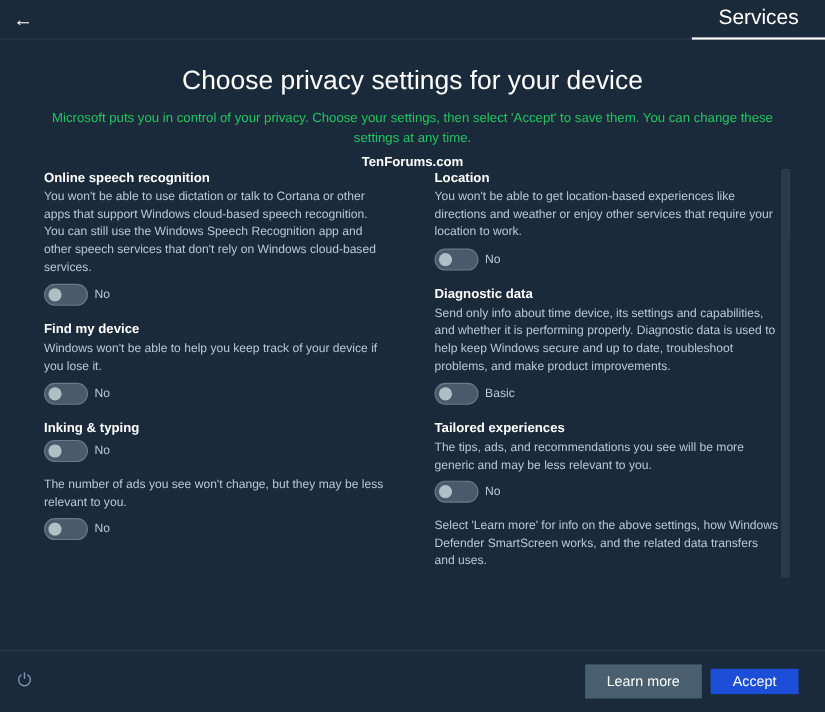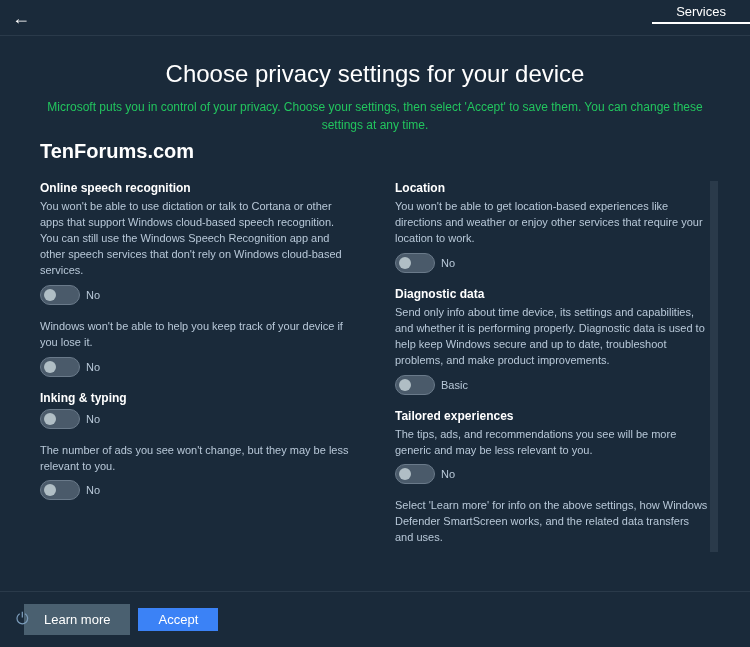--- a/index.html
+++ b/index.html
@@ -31,26 +31,26 @@
       line-height: 1;
       background: none;
       border: none;
       padding: 0;
       margin-right: auto;
     }
     .services-tab {
       position: absolute;
       right: 0;
       top: 0;
-      height: 24px;
+      height: 36px;
       padding: 0 24px;
       display: flex;
       align-items: center;
       color: #ffffff;
-      font-size: 13px;
+      font-size: 19px;
       border-bottom: 2px solid #ffffff;
     }
 
     
     .main-content {
       position: absolute;
       top: 36px; left: 0; right: 0; bottom: 56px;
       padding: 24px 40px 16px 40px;
       overflow: hidden;
     }
@@ -65,24 +65,24 @@
 
     .page-subtitle {
       font-size: 12px;
       text-align: center;
       color: #22c55e;
       margin-bottom: 6px;
       line-height: 1.5;
     }
 
     .brand-name {
-      font-size: 20px;
+      font-size: 12px;
       font-weight: bold;
-      color: #ffffff;
-      margin-bottom: 18px;
+      text-align: center;
+      color: #ffffff;
     }
 
     
     .settings-grid {
       display: grid;
       grid-template-columns: 1fr 1fr;
       gap: 0;
       position: relative;
     }
 
@@ -173,36 +173,37 @@
 
     
     .action-bar {
       position: absolute;
       bottom: 0; left: 0; right: 0;
       height: 56px;
       background: #1a2a3a;
       border-top: 1px solid #2a3a4a;
       display: flex;
       align-items: center;
+      justify-content: flex-end;
       padding: 0 24px;
       gap: 8px;
     }
 
     .btn-learn-more {
       background: #4a6070;
       color: #ffffff;
       border: none;
       padding: 8px 20px;
       font-size: 13px;
       cursor: pointer;
       min-width: 100px;
     }
 
     .btn-accept {
-      background: #3b82f6;
+      background: #1d4ed8;
       color: #ffffff;
       border: none;
       padding: 4px 20px;
       font-size: 13px;
       cursor: pointer;
       min-width: 80px;
     }
 
     
     .footer {
@@ -243,20 +244,21 @@
           <div class="toggle">
             <div class="toggle-track">
               <div class="toggle-thumb"></div>
             </div>
           </div>
           <span class="toggle-label">No</span>
         </div>
       </div>
 
       <div class="setting-item">
+        <div class="setting-title">Find my device</div>
         <div class="setting-desc">Windows won't be able to help you keep track of your device if you lose it.</div>
         <div class="toggle-row">
           <div class="toggle">
             <div class="toggle-track">
               <div class="toggle-thumb"></div>
             </div>
           </div>
           <span class="toggle-label">No</span>
         </div>
       </div>

